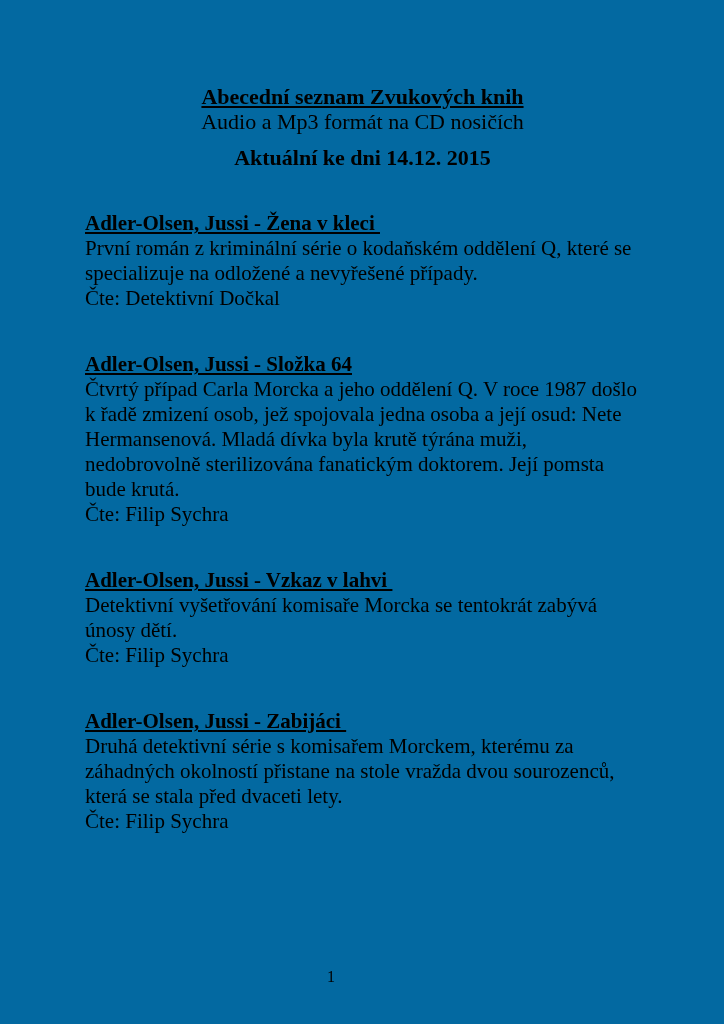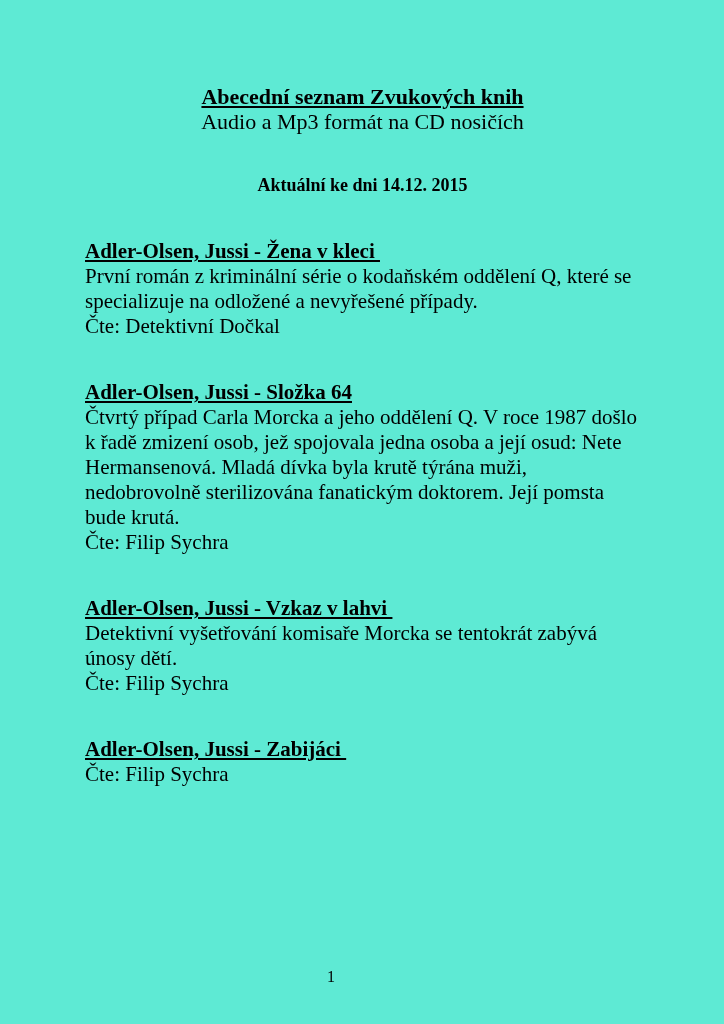--- a/index.html
+++ b/index.html
@@ -5,21 +5,21 @@
   html, body {
     margin: 0;
     padding: 0;
     background: #ffffff;
   }
   .page {
     position: relative;
     width: 724px;
     height: 1024px;
     margin: 0 auto;
-    background: #5eead4;
+    background: #0369a1;
     color: #000000;
     font-family: "Liberation Serif", serif;
     font-size: 21px;
     line-height: 25px;
     box-sizing: border-box;
     padding: 84px 84px 0 85px;
     overflow: hidden;
   }
   .doc-header {
     text-align: center;
@@ -29,24 +29,24 @@
     text-decoration: underline;
     font-size: 22px;
     line-height: 25px;
   }
   .doc-subtitle {
     font-size: 22px;
     line-height: 25px;
   }
   .doc-dateline {
     font-weight: bold;
-    font-size: 18px;
+    font-size: 22px;
     line-height: 25px;
     text-align: center;
-    margin-top: 39px;
+    margin-top: 11px;
   }
   .entry {
     margin-top: 41px;
   }
   .entry-heading {
     font-weight: bold;
     text-decoration: underline;
     white-space: pre-wrap;
   }
   .entry-description,
@@ -88,20 +88,21 @@
   </div>
 
   <div class="entry">
     <div class="entry-heading">Adler-Olsen, Jussi - Vzkaz v lahvi&nbsp;</div>
     <div class="entry-description">Detektivní vyšetřování komisaře Morcka se tentokrát zabývá únosy dětí.</div>
     <div class="entry-reader">Čte: Filip Sychra</div>
   </div>
 
   <div class="entry">
     <div class="entry-heading">Adler-Olsen, Jussi - Zabijáci&nbsp;</div>
+    <div class="entry-description">Druhá detektivní série s komisařem Morckem, kterému za záhadných okolností přistane na stole vražda dvou sourozenců, která se stala před dvaceti lety.</div>
     <div class="entry-reader">Čte: Filip Sychra</div>
   </div>
 
   <div class="entry">
   </div>
 
   <div class="page-footer">1</div>
 
 </div>
 

